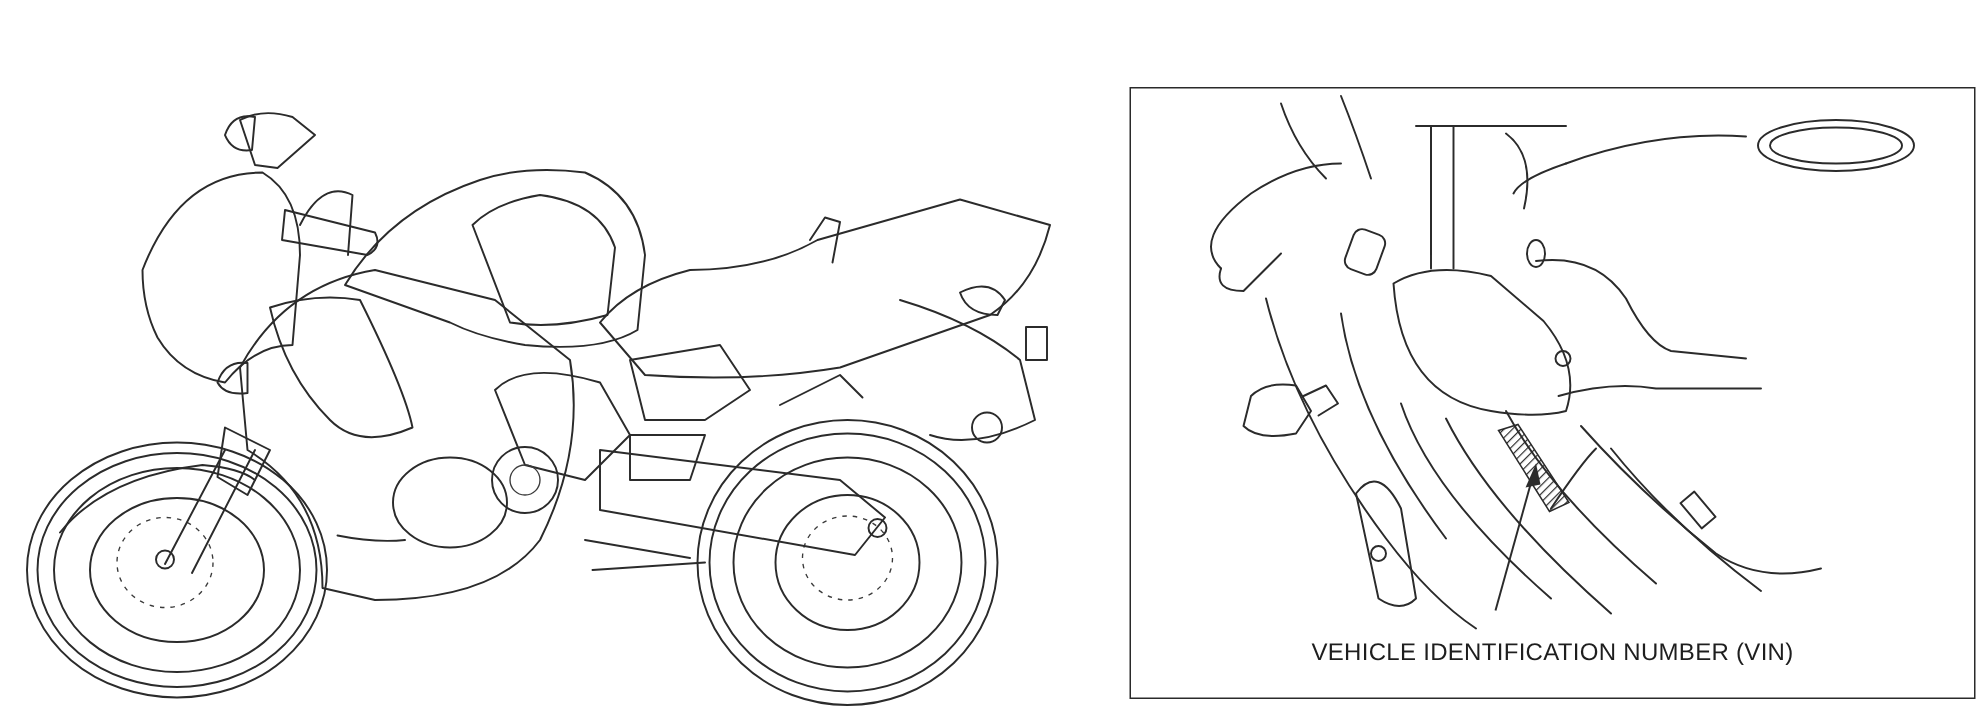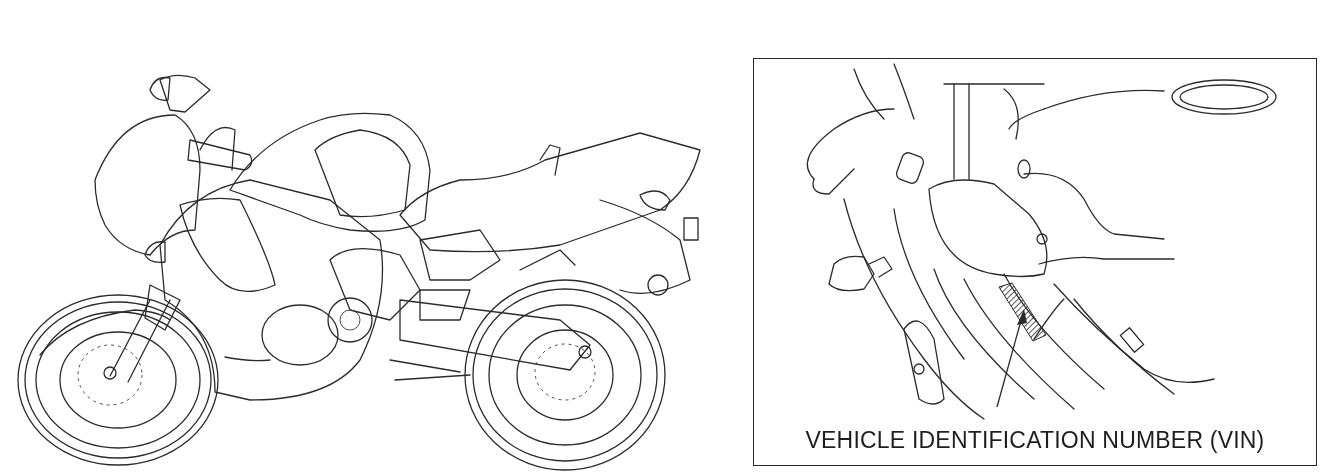--- a/index.html
+++ b/index.html
@@ -3,21 +3,21 @@
   <meta charset="utf-8">
   <style>
     html, body { margin:0; padding:0; background:#ffffff; }
     body { width:1324px; height:476px; position:relative; overflow:hidden;
       font-family: "Liberation Sans", sans-serif; }
     .fig-left { position:absolute; left:0; top:0; width:740px; height:476px; }
     .inset { position:absolute; left:753px; top:58px; width:564px; height:408px;
       border:1.5px solid #2a2a2a; box-sizing:border-box; background:#fff; overflow:hidden; }
     .inset svg { position:absolute; left:0; top:0; }
     .vin-label { position:absolute; left:0; right:0; top:368px; text-align:center;
-      font-size:23px; letter-spacing:0.2px; color:#1e1e1e; }
+      font-size:16px; letter-spacing:0.2px; color:#1e1e1e; }
     svg .ln { fill:none; stroke:#2b2b2b; stroke-width:1.3; stroke-linecap:round; stroke-linejoin:round; }
     svg .thin { fill:none; stroke:#3a3a3a; stroke-width:0.9; }
   </style>
 </head>
 <body>
 
 <div class="fig-left">
   <svg width="740" height="476" viewBox="0 0 740 476">
 
     <g>

